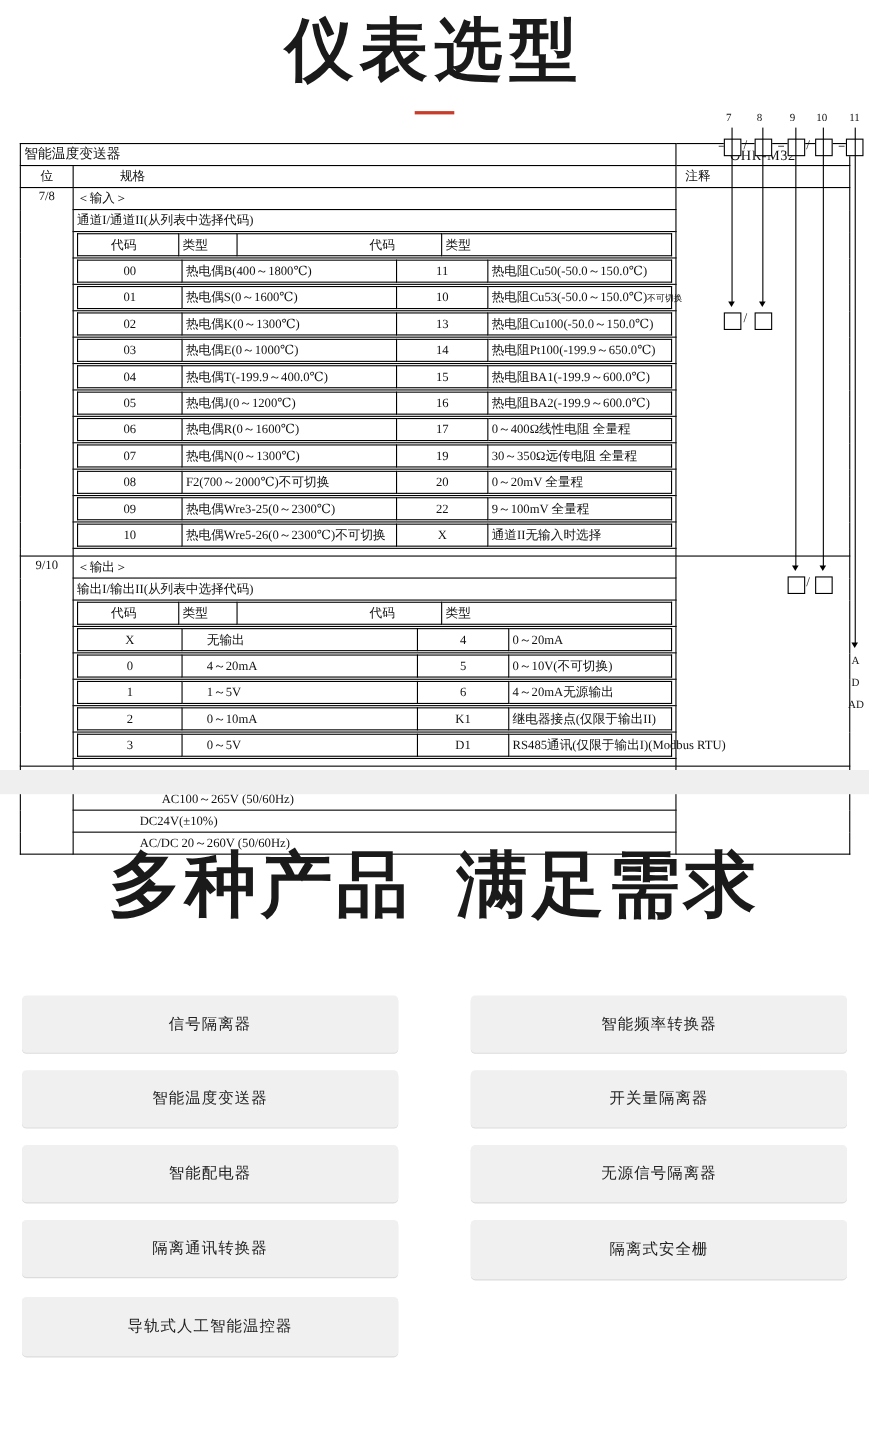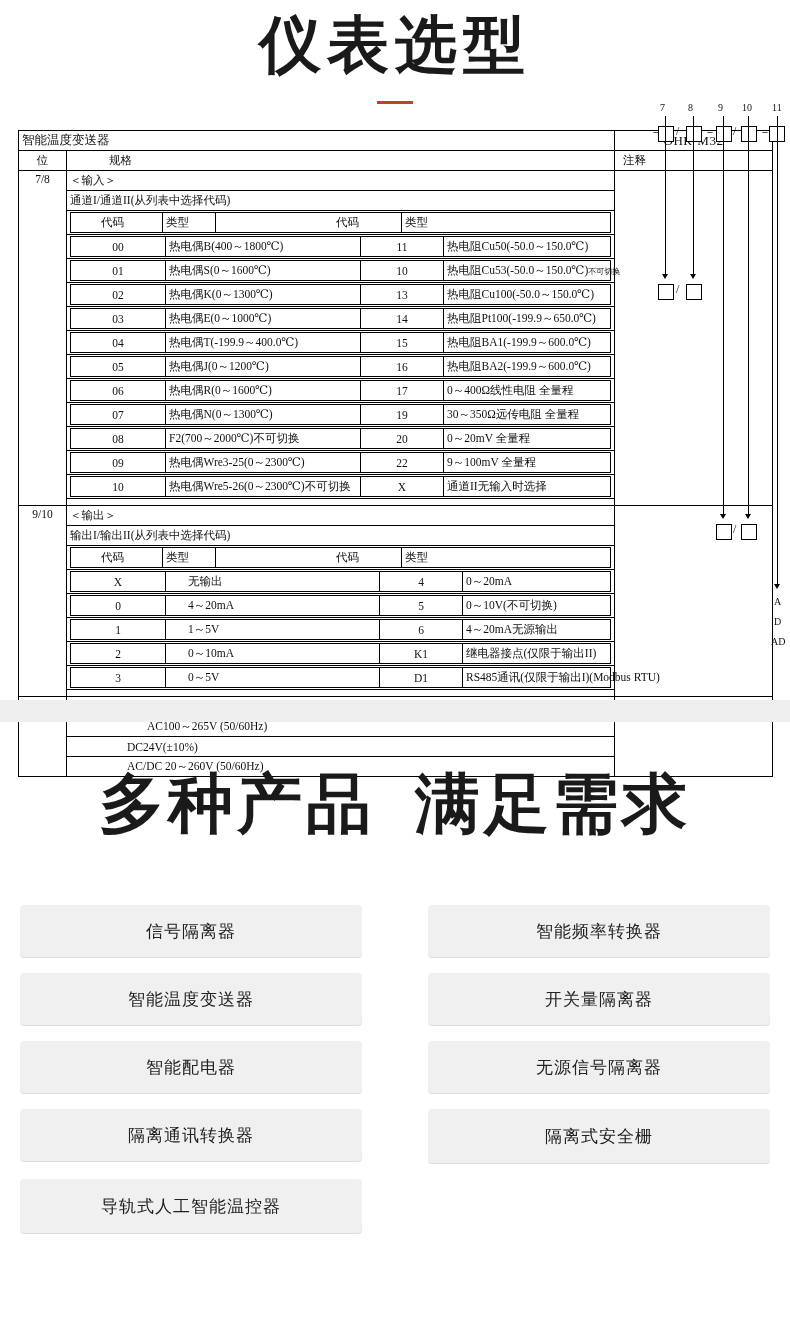--- a/index.html
+++ b/index.html
@@ -85,21 +85,21 @@
   
   .grid{
     position:absolute;left:20px;top:905px;width:750px;
     display:flex;flex-wrap:wrap;justify-content:space-between;
   }
   .btn{
     width:342px;height:52px;margin-bottom:16px;
     background:#f0f0f0;border-radius:4px;
     display:flex;align-items:center;justify-content:center;
     font-family:"DejaVu Sans","Liberation Sans",sans-serif;
-    font-size:17px;color:#222;letter-spacing:1px;
+    font-size:14px;color:#222;letter-spacing:1px;
     box-shadow:0 1px 0 #dcdcdc;
   }
   .btn.tall{height:54px;}
 </style>
 </head>
 <body>
 
 <div class="page">
 
   <div class="title-wrap">

